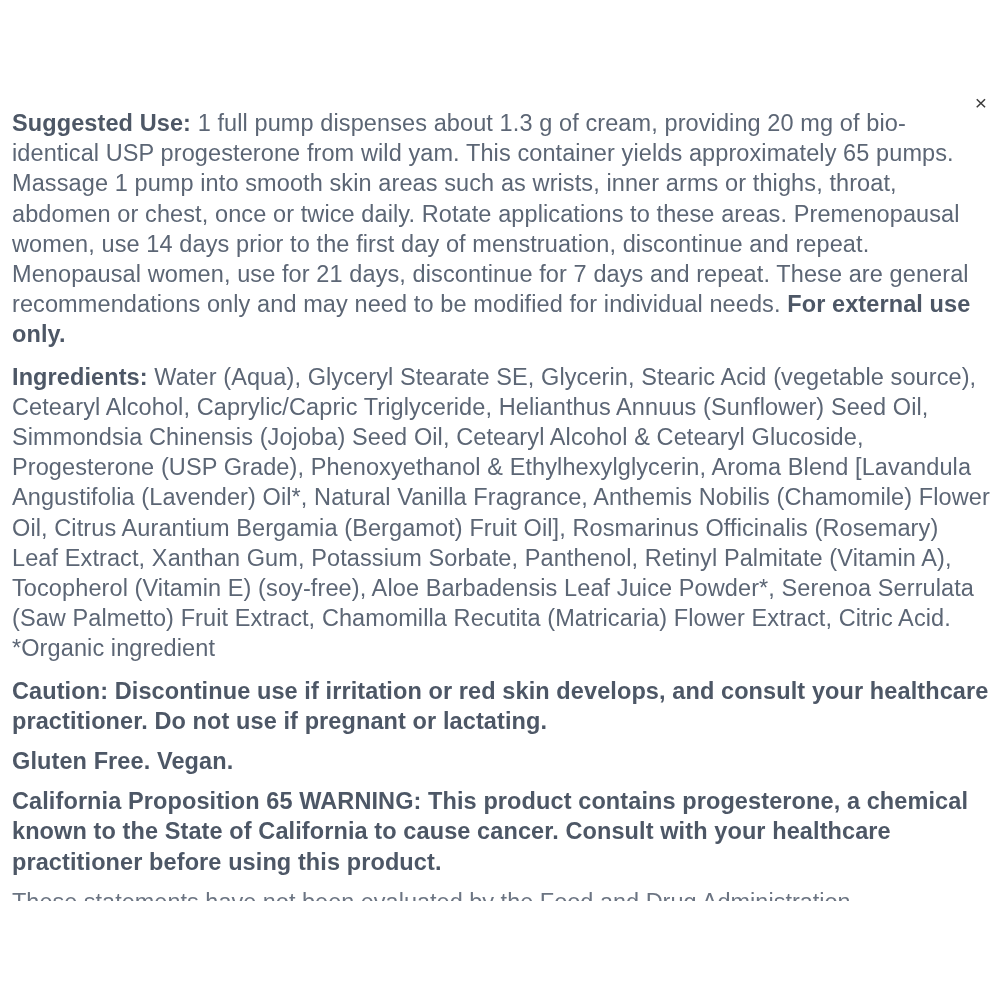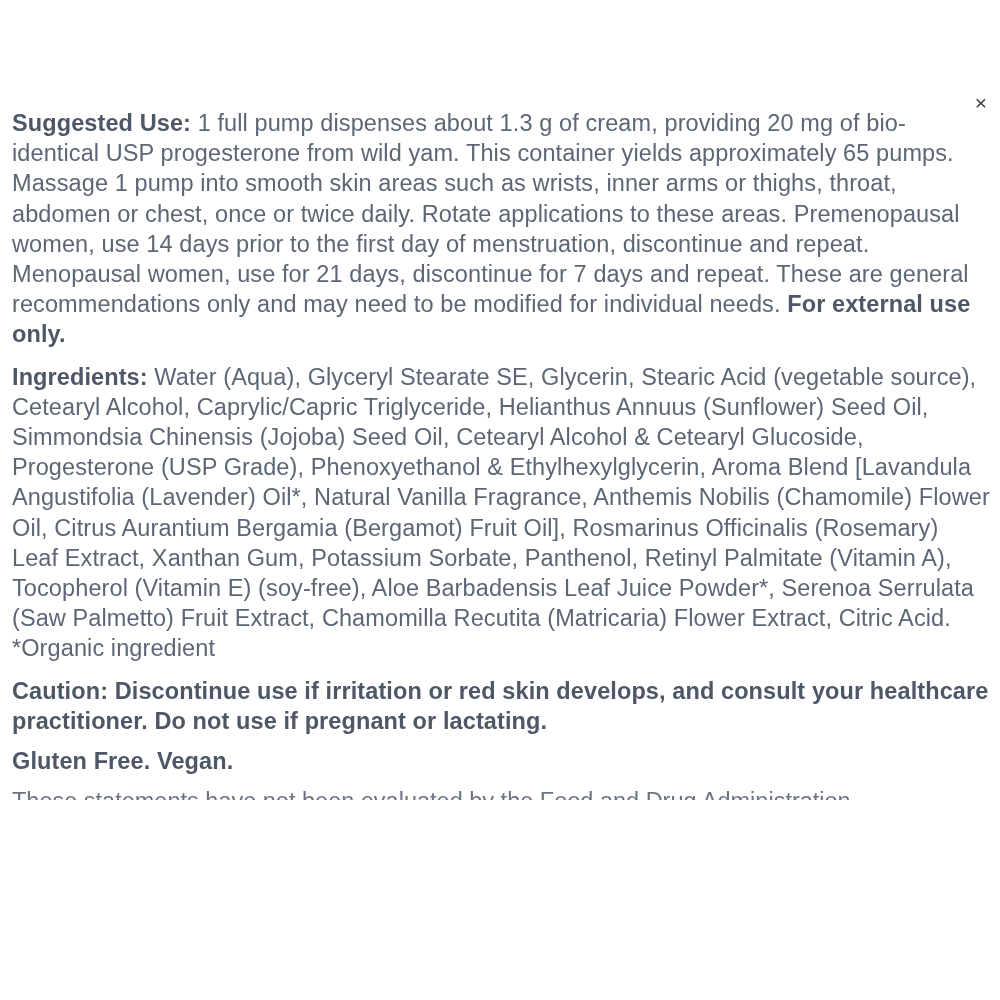--- a/index.html
+++ b/index.html
@@ -75,16 +75,17 @@
   <div class="close-btn">×</div>
 
   <p class="block"><span class="lead">Suggested Use:</span><span> 1 full pump dispenses about 1.3 g of cream, providing 20 mg of bio-identical USP progesterone from wild yam. This container yields approximately 65 pumps. Massage 1 pump into smooth skin areas such as wrists, inner arms or thighs, throat, abdomen or chest, once or twice daily. Rotate applications to these areas. Premenopausal women, use 14 days prior to the first day of menstruation, discontinue and repeat. Menopausal women, use for 21 days, discontinue for 7 days and repeat. These are general recommendations only and may need to be modified for individual needs. </span><span class="strong-inline">For external use only.</span></p>
 
   <p class="block"><span class="lead">Ingredients:</span><span> Water (Aqua), Glyceryl Stearate SE, Glycerin, Stearic Acid (vegetable source), Cetearyl Alcohol, Caprylic/Capric Triglyceride, Helianthus Annuus (Sunflower) Seed Oil, Simmondsia Chinensis (Jojoba) Seed Oil, Cetearyl Alcohol &amp; Cetearyl Glucoside, Progesterone (USP Grade), Phenoxyethanol &amp; Ethylhexylglycerin, Aroma Blend [Lavandula Angustifolia (Lavender) Oil*, Natural Vanilla Fragrance, Anthemis Nobilis (Chamomile) Flower Oil, Citrus Aurantium Bergamia (Bergamot) Fruit Oil], Rosmarinus Officinalis (Rosemary) Leaf Extract, Xanthan Gum, Potassium Sorbate, Panthenol, Retinyl Palmitate (Vitamin A), Tocopherol (Vitamin E) (soy-free), Aloe Barbadensis Leaf Juice Powder*, Serenoa Serrulata (Saw Palmetto) Fruit Extract, Chamomilla Recutita (Matricaria) Flower Extract, Citric Acid.   *Organic ingredient</span></p>
 
   <p class="block bold-block tight"><span>Caution:</span><span> Discontinue use if irritation or red skin develops, and consult your healthcare practitioner. Do not use if pregnant or lactating.</span></p>
 
   <p class="block bold-block tight">Gluten Free. Vegan.</p>
 
+  <p class="block bold-block tight">California Proposition 65 WARNING: This product contains progesterone, a chemical known to the State of California to cause cancer. Consult with your healthcare practitioner before using this product.</p>
 
   <div class="clipped">These statements have not been evaluated by the Food and Drug Administration.</div>
 
 </div>
 
 </body></html>

